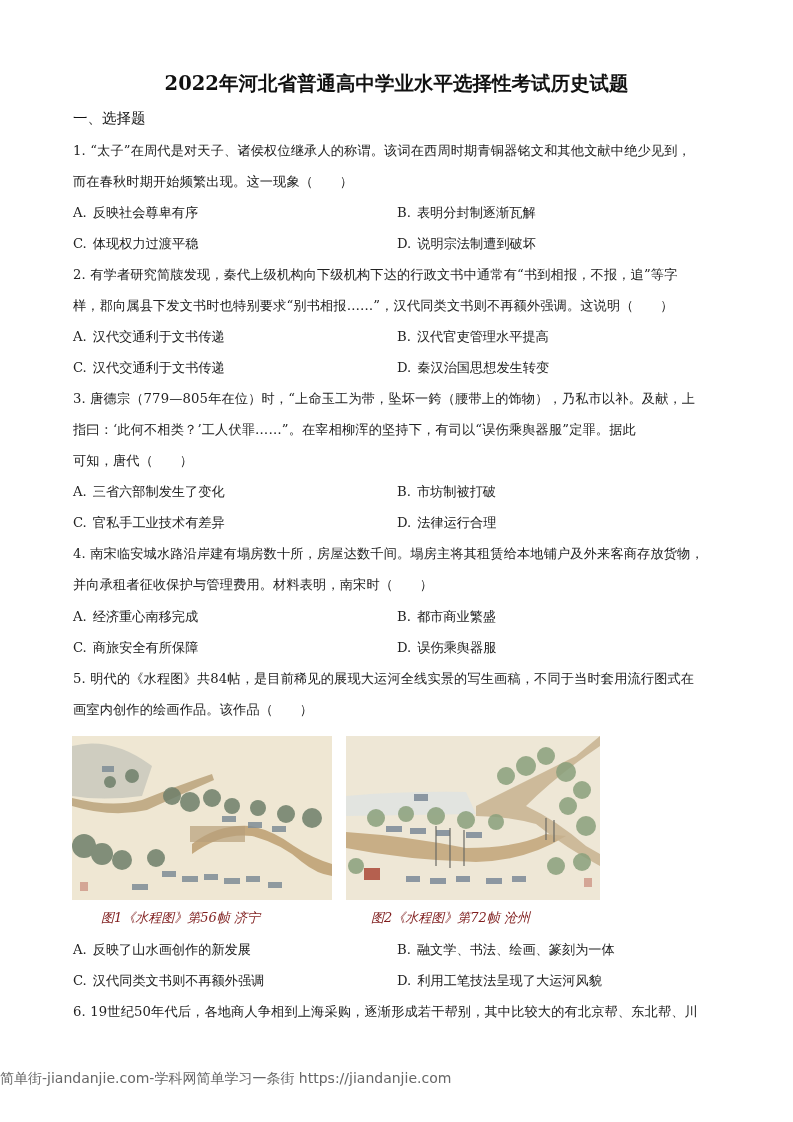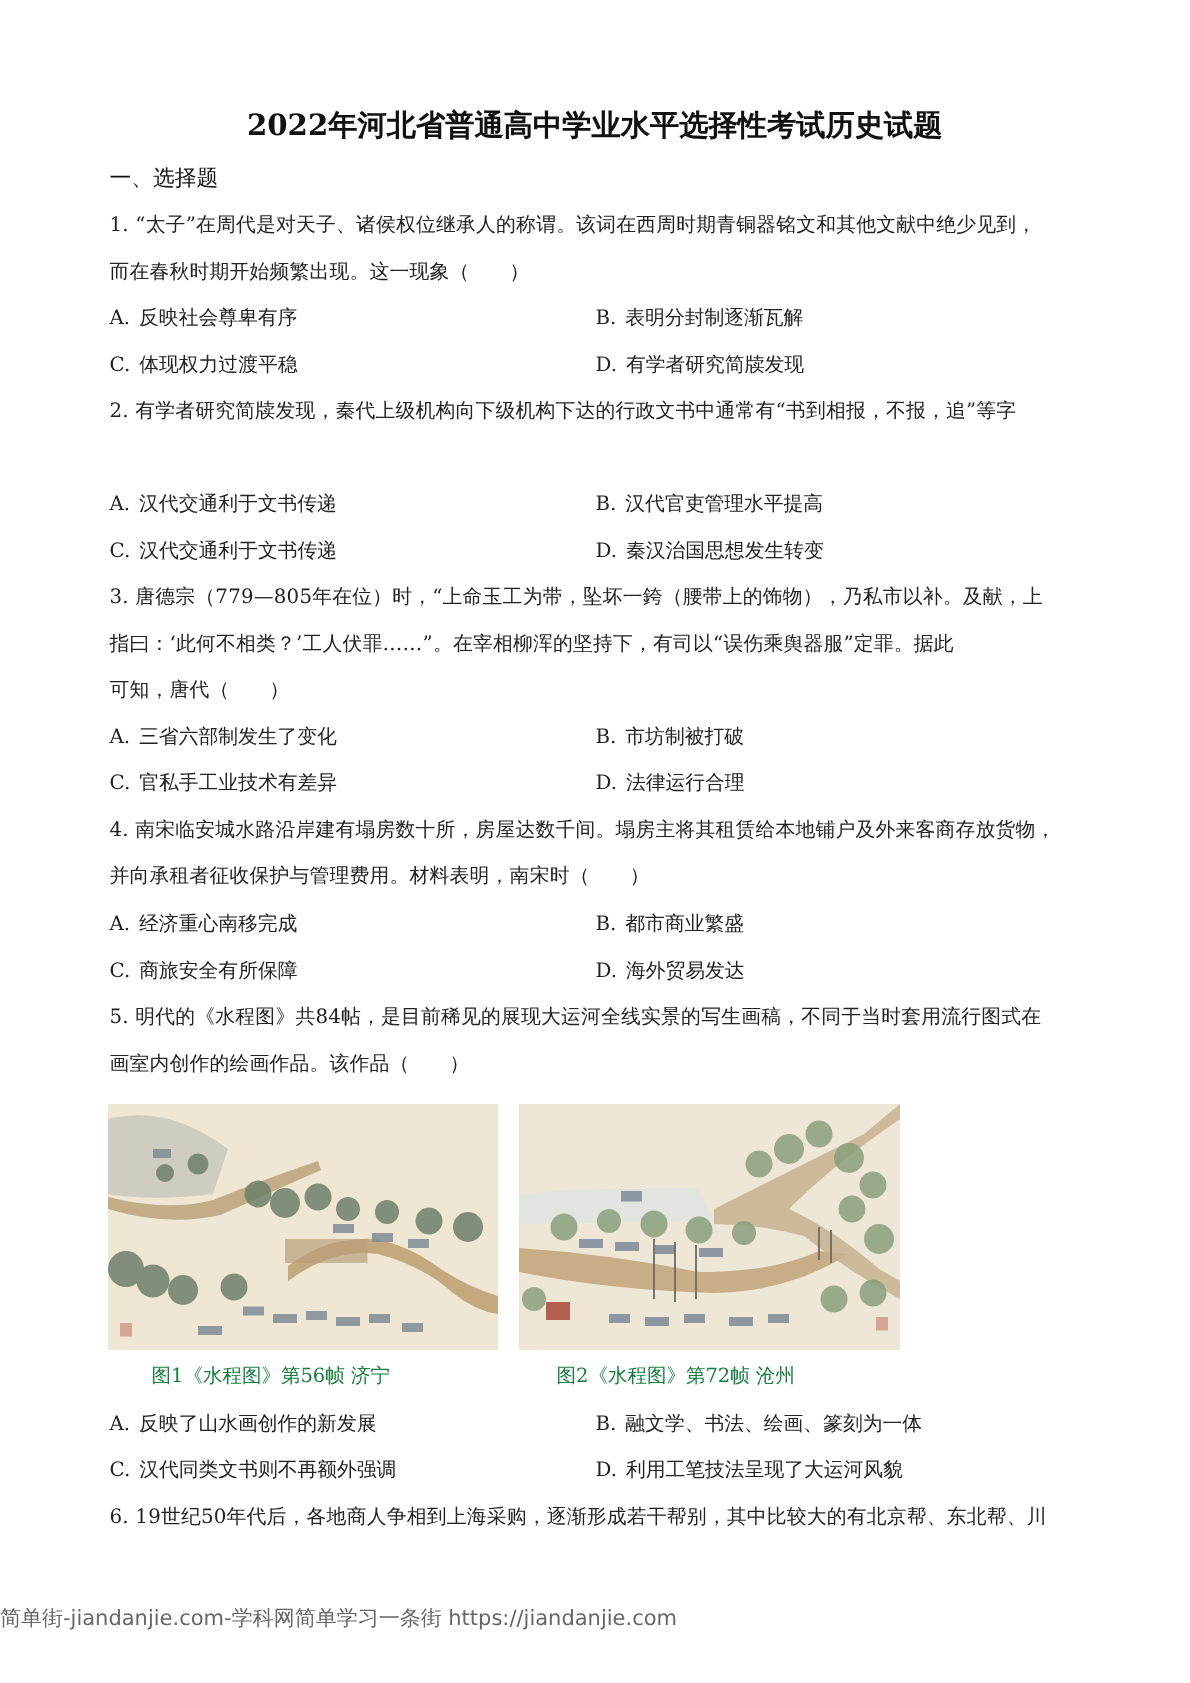--- a/index.html
+++ b/index.html
@@ -27,61 +27,62 @@
     }
     .opt { position: absolute; font-size: 13.2px; line-height: 18px; white-space: nowrap; color: #222; }
     .opt .k { margin-right: 6px; }
     .col-a { left: 73px; }
     .col-b { left: 397px; }
     .fig {
       position: absolute; top: 736px; height: 164px;
       background: #efe8d6; overflow: hidden;
     }
     .fig svg { display: block; }
-    .caption { position: absolute; top: 909px; font-size: 13px; line-height: 18px; white-space: nowrap; color: #15803d; }
+    .caption { position: absolute; top: 909px; font-size: 13px; line-height: 18px; white-space: nowrap; color: #7f1d1d; font-style: italic; }
     .footer {
       position: absolute; left: 0; width: 793px; top: 1070px; 
       font-size: 14px; color: #666; font-family: "DejaVu Sans", "Liberation Sans", sans-serif;
     }
   </style>
 </head>
 <body>
 
 <div class="page">
 
   <div class="title">2022年河北省普通高中学业水平选择性考试历史试题</div>
   <div class="section">一、选择题</div>
 
   <div class="line" style="top:142px">1. “太子”在周代是对天子、诸侯权位继承人的称谓。该词在西周时期青铜器铭文和其他文献中绝少见到，</div>
   <div class="line" style="top:173px">而在春秋时期开始频繁出现。这一现象（　　）</div>
   <div class="opt col-a" style="top:204px"><span class="k">A.</span><span>反映社会尊卑有序</span></div>
   <div class="opt col-b" style="top:204px"><span class="k">B.</span><span>表明分封制逐渐瓦解</span></div>
   <div class="opt col-a" style="top:235px"><span class="k">C.</span><span>体现权力过渡平稳</span></div>
-  <div class="opt col-b" style="top:235px"><span class="k">D.</span><span>有学者研究简牍发现</span></div>
+  <div class="opt col-b" style="top:235px"><span class="k">D.</span><span>说明宗法制遭到破坏</span></div>
 
   <div class="line" style="top:266px">2. 有学者研究简牍发现，秦代上级机构向下级机构下达的行政文书中通常有“书到相报，不报，追”等字</div>
+  <div class="line" style="top:297px">样，郡向属县下发文书时也特别要求“别书相报……”，汉代同类文书则不再额外强调。这说明（　　）</div>
   <div class="opt col-a" style="top:328px"><span class="k">A.</span><span>汉代交通利于文书传递</span></div>
   <div class="opt col-b" style="top:328px"><span class="k">B.</span><span>汉代官吏管理水平提高</span></div>
   <div class="opt col-a" style="top:359px"><span class="k">C.</span><span>汉代交通利于文书传递</span></div>
   <div class="opt col-b" style="top:359px"><span class="k">D.</span><span>秦汉治国思想发生转变</span></div>
 
   <div class="line" style="top:390px">3. 唐德宗（779—805年在位）时，“上命玉工为带，坠坏一銙（腰带上的饰物），乃私市以补。及献，上</div>
   <div class="line" style="top:421px">指曰：‘此何不相类？’工人伏罪……”。在宰相柳浑的坚持下，有司以“误伤乘舆器服”定罪。据此</div>
   <div class="line" style="top:452px">可知，唐代（　　）</div>
   <div class="opt col-a" style="top:483px"><span class="k">A.</span><span>三省六部制发生了变化</span></div>
   <div class="opt col-b" style="top:483px"><span class="k">B.</span><span>市坊制被打破</span></div>
   <div class="opt col-a" style="top:514px"><span class="k">C.</span><span>官私手工业技术有差异</span></div>
   <div class="opt col-b" style="top:514px"><span class="k">D.</span><span>法律运行合理</span></div>
 
   <div class="line" style="top:545px">4. 南宋临安城水路沿岸建有塌房数十所，房屋达数千间。塌房主将其租赁给本地铺户及外来客商存放货物，</div>
   <div class="line" style="top:576px">并向承租者征收保护与管理费用。材料表明，南宋时（　　）</div>
   <div class="opt col-a" style="top:608px"><span class="k">A.</span><span>经济重心南移完成</span></div>
   <div class="opt col-b" style="top:608px"><span class="k">B.</span><span>都市商业繁盛</span></div>
   <div class="opt col-a" style="top:639px"><span class="k">C.</span><span>商旅安全有所保障</span></div>
-  <div class="opt col-b" style="top:639px"><span class="k">D.</span><span>海外贸易发达</span></div>
+  <div class="opt col-b" style="top:639px"><span class="k">D.</span><span>误伤乘舆器服</span></div>
 
   <div class="line" style="top:670px">5. 明代的《水程图》共84帖，是目前稀见的展现大运河全线实景的写生画稿，不同于当时套用流行图式在</div>
   <div class="line" style="top:701px">画室内创作的绘画作品。该作品（　　）</div>
 
   <div class="fig" style="left:72px; width:260px;">
     <svg width="260" height="164" viewBox="0 0 260 164">
       <rect width="260" height="164" fill="#efe7d3"></rect>
       <path d="M0,10 Q40,0 80,30 L70,60 Q30,65 0,60 Z" fill="#b9bcb4" opacity="0.6"></path>
       <path d="M0,62 Q40,72 70,64 Q110,48 140,38 L142,44 Q110,58 75,74 Q40,82 0,70 Z" fill="#c2ad88"></path>
       <path d="M120,118 Q150,96 180,100 Q210,108 230,126 Q245,138 260,140 L260,128 Q240,122 222,110 Q200,94 178,90 Q146,88 120,108 Z" fill="#c4a97f"></path>

